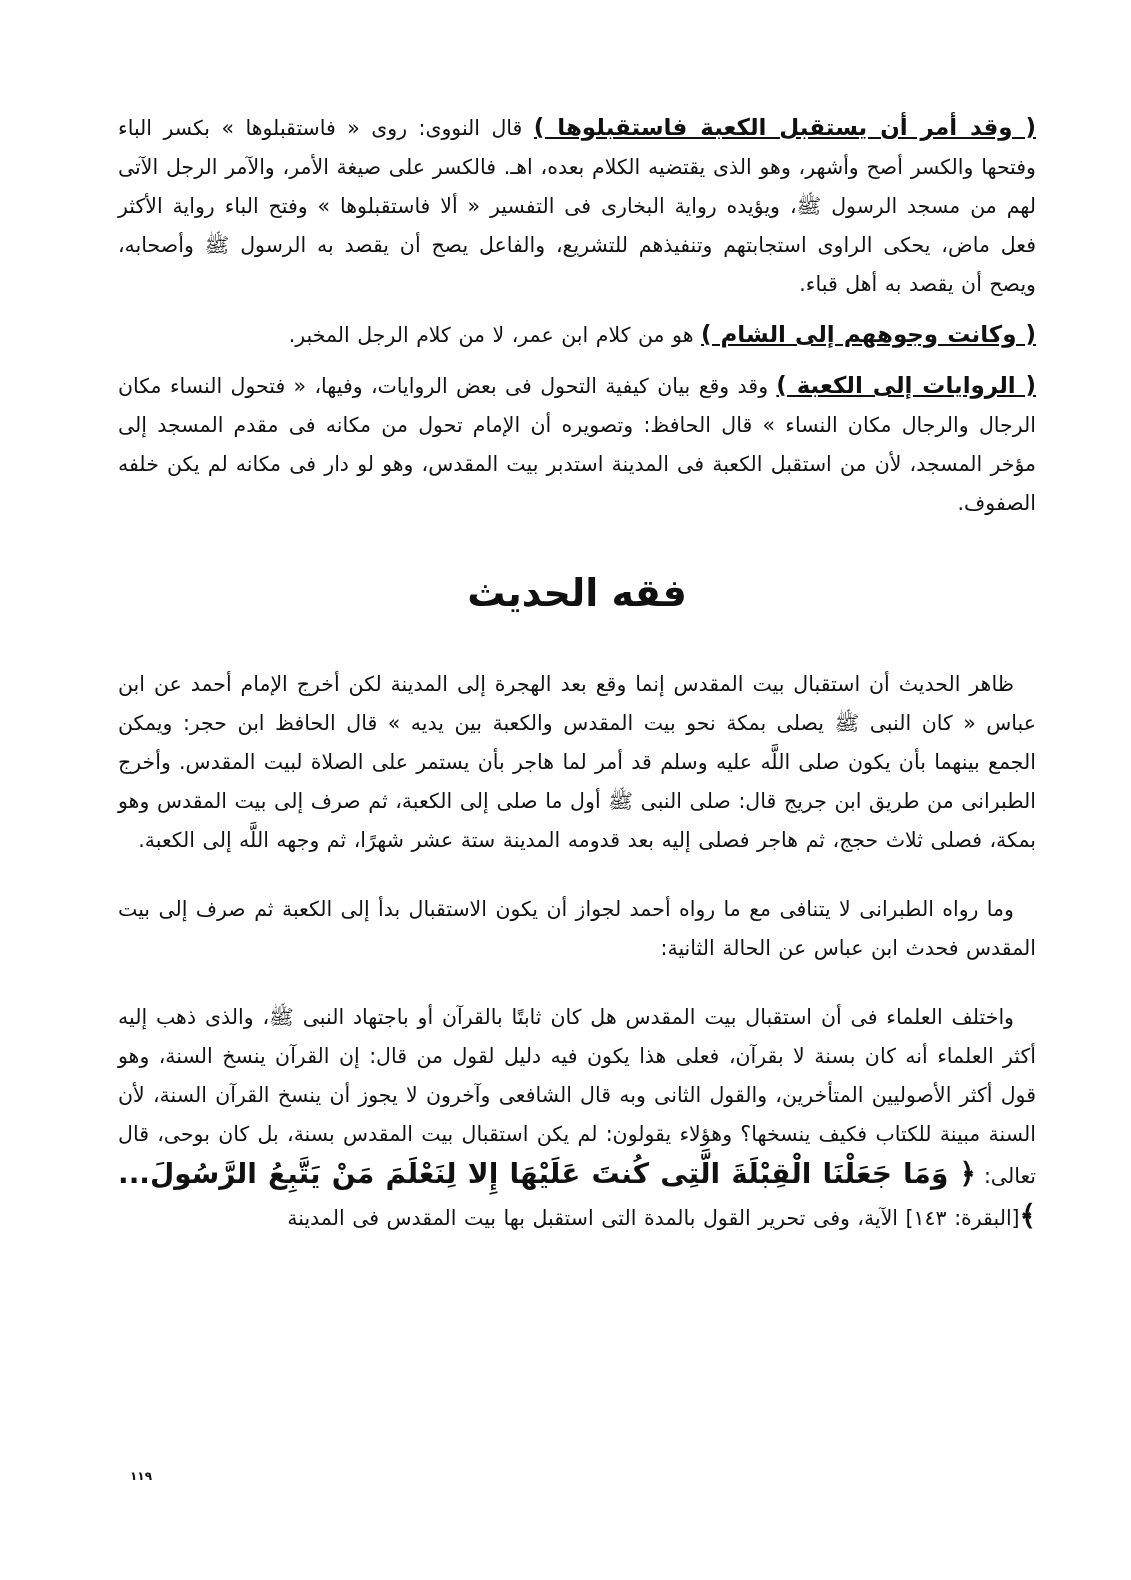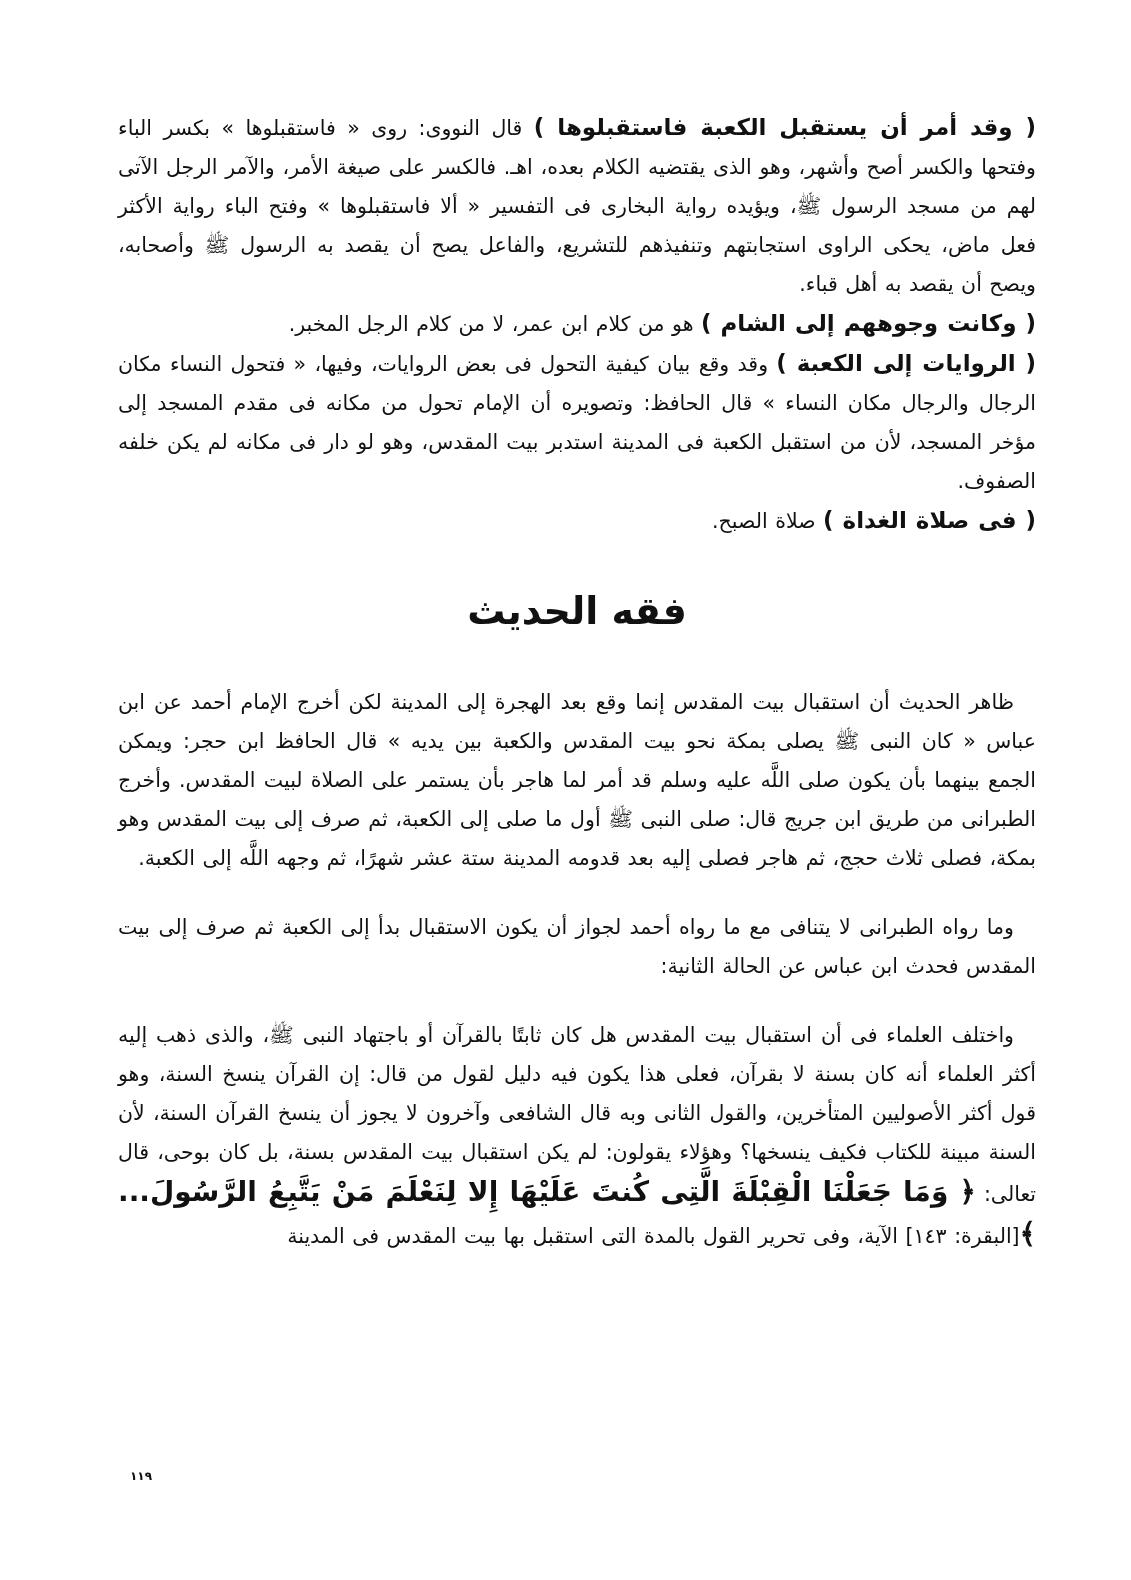--- a/index.html
+++ b/index.html
@@ -24,25 +24,26 @@
     text-align: justify;
     text-align-last: right;
   }
   .para {
     margin: 0;
     font-size: 20.5px;
     line-height: 39px;
     word-spacing: 1px;
   }
   .indent { text-indent: 22px; margin-top: 8px; }
-  .gap-s { }
+  .gap-s { margin-top: 11px; }
   .gap-m { margin-top: 30px; }
   .lemma {
     font-weight: bold;
     font-size: 23px;
+    text-decoration: underline;
   }
   .quran {
     font-weight: bold;
     font-size: 28px;
   }
   .heading {
     margin: 0;
     text-align: center;
     text-align-last: center;
     font-size: 38px;
@@ -72,23 +73,20 @@
   </p>
 
   <p class="para gap-s">
     <span class="lemma">( وكانت وجوههم إلى الشام )</span><span> هو من كلام ابن عمر، لا من كلام الرجل المخبر.</span>
   </p>
 
   <p class="para gap-s">
     <span class="lemma">( الروايات إلى الكعبة )</span><span> وقد وقع بيان كيفية التحول فى بعض الروايات، وفيها، « فتحول النساء مكان الرجال والرجال مكان النساء » قال الحافظ: وتصويره أن الإمام تحول من مكانه فى مقدم المسجد إلى مؤخر المسجد، لأن من استقبل الكعبة فى المدينة استدبر بيت المقدس، وهو لو دار فى مكانه لم يكن خلفه الصفوف.</span>
   </p>
 
-  <p class="para gap-s">
-    <span class="lemma">( فى صلاة الغداة )</span><span> صلاة الصبح.</span>
-  </p>
 
   <h2 class="heading">فقه الحديث</h2>
 
   <p class="para indent">ظاهر الحديث أن استقبال بيت المقدس إنما وقع بعد الهجرة إلى المدينة لكن أخرج الإمام أحمد عن ابن عباس « كان النبى ﷺ يصلى بمكة نحو بيت المقدس والكعبة بين يديه » قال الحافظ ابن حجر: ويمكن الجمع بينهما بأن يكون صلى اللَّه عليه وسلم قد أمر لما هاجر بأن يستمر على الصلاة لبيت المقدس. وأخرج الطبرانى من طريق ابن جريج قال: صلى النبى ﷺ أول ما صلى إلى الكعبة، ثم صرف إلى بيت المقدس وهو بمكة، فصلى ثلاث حجج، ثم هاجر فصلى إليه بعد قدومه المدينة ستة عشر شهرًا، ثم وجهه اللَّه إلى الكعبة.</p>
 
   <p class="para indent gap-m">وما رواه الطبرانى لا يتنافى مع ما رواه أحمد لجواز أن يكون الاستقبال بدأ إلى الكعبة ثم صرف إلى بيت المقدس فحدث ابن عباس عن الحالة الثانية:</p>
 
 
   <p class="para indent gap-m">
     <span>واختلف العلماء فى أن استقبال بيت المقدس هل كان ثابتًا بالقرآن أو باجتهاد النبى ﷺ، والذى ذهب إليه أكثر العلماء أنه كان بسنة لا بقرآن، فعلى هذا يكون فيه دليل لقول من قال: إن القرآن ينسخ السنة، وهو قول أكثر الأصوليين المتأخرين، والقول الثانى وبه قال الشافعى وآخرون لا يجوز أن ينسخ القرآن السنة، لأن السنة مبينة للكتاب فكيف ينسخها؟ وهؤلاء يقولون: لم يكن استقبال بيت المقدس بسنة، بل كان بوحى، قال تعالى: </span><span class="quran">﴿ وَمَا جَعَلْنَا الْقِبْلَةَ الَّتِى كُنتَ عَلَيْهَا إِلا لِنَعْلَمَ مَنْ يَتَّبِعُ الرَّسُولَ... ﴾</span><span>[البقرة: ١٤٣] الآية، وفى تحرير القول بالمدة التى استقبل بها بيت المقدس فى المدينة</span>

